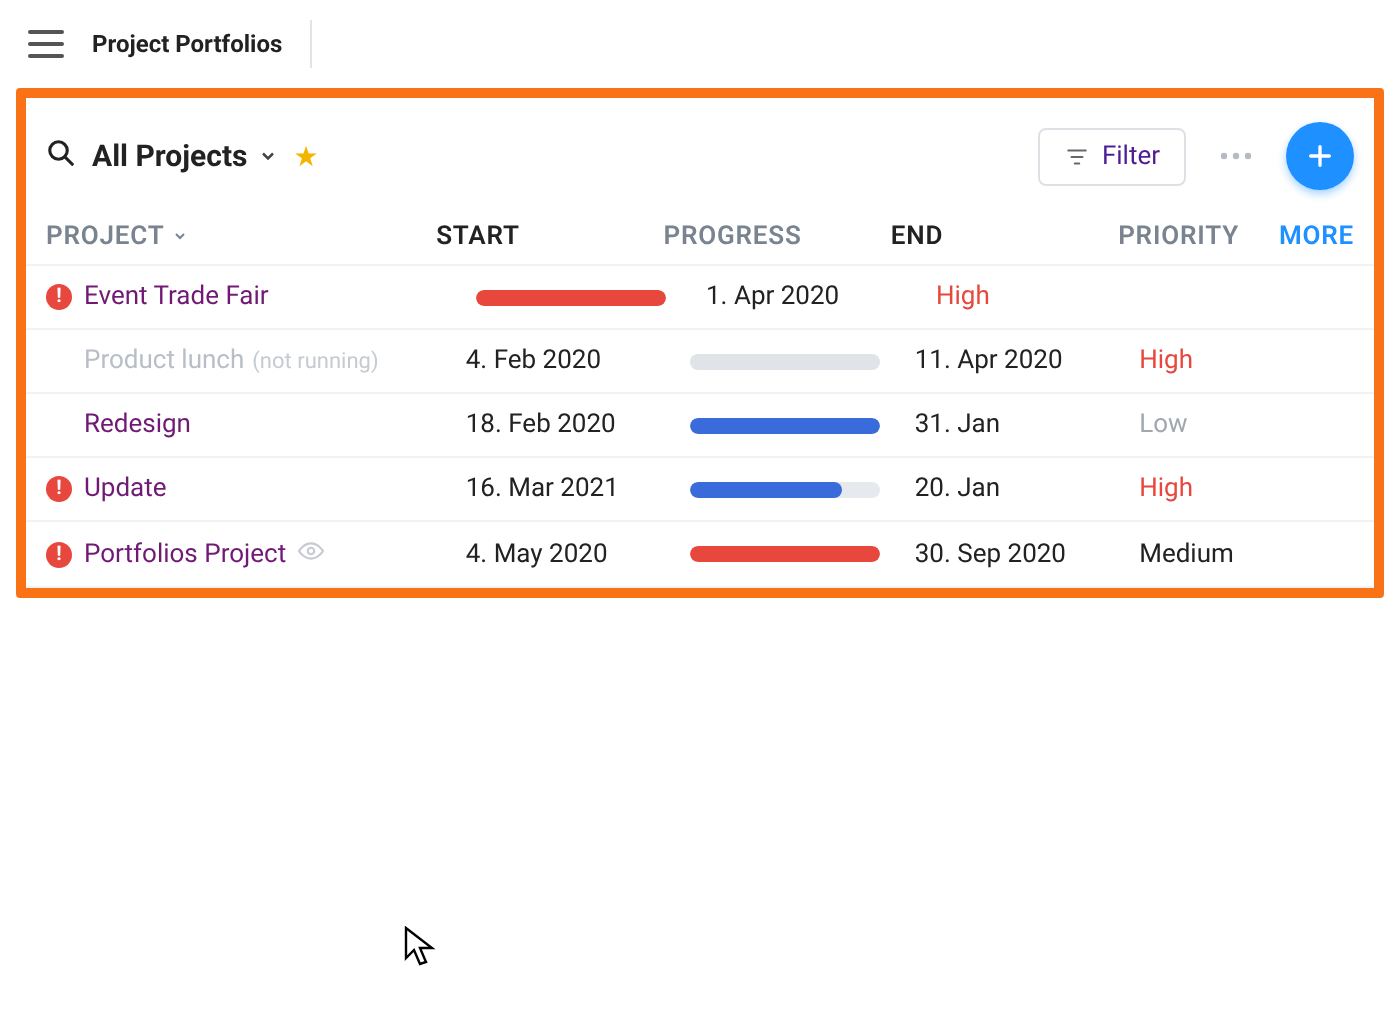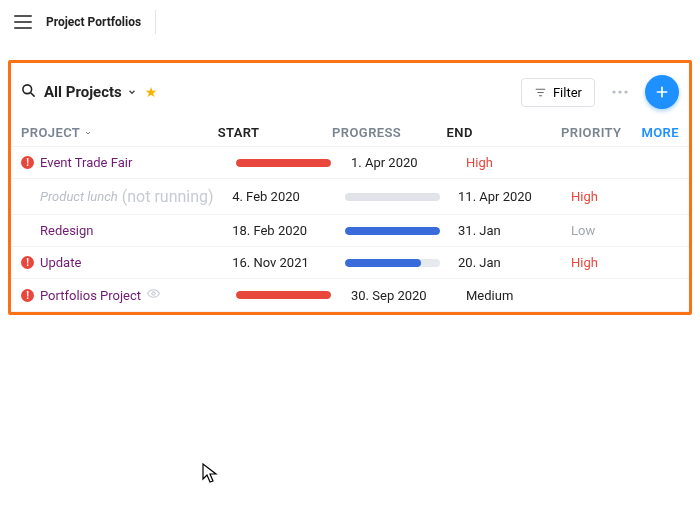--- a/index.html
+++ b/index.html
@@ -26,42 +26,42 @@
   .hamburger span {
     display: block; height: 2px; background: #555; border-radius: 1px;
   }
   .page-title {
     font-weight: 700; font-size: 12px; color: #222;
   }
   .vdiv {
     width: 1px; height: 24px; background: #e4e4e4; margin: 0 14px;
   }
   .panel {
-    margin: 16px 8px 0 8px;
-    border: 3px solid #f97316;
+    margin: 0 8px 0 8px;
+    border: 5px solid #f97316;
     border-radius: 2px;
     background: #fff;
   }
   .panel-header {
     display: flex;
     align-items: center;
     padding: 12px 10px 10px 10px;
   }
   .search-ico { margin-right: 8px; color: #222; }
   .view-title {
     font-weight: 700; font-size: 15px; color: #222;
     display: flex; align-items: center; cursor: pointer;
   }
   .chev { margin: 0 8px 0 5px; color: #444; }
   .star { color: #f5b400; font-size: 14px; }
   .spacer { flex: 1; }
   .filter-btn {
     display: flex; align-items: center;
     border: 1px solid #dde1e6; border-radius: 4px;
-    padding: 6px 12px; color: #000000; font-size: 13px;
+    padding: 6px 12px; color: #4c1d95; font-size: 13px;
     cursor: pointer; background: #fff;
     margin-right: 10px;
   }
   .filter-btn svg { margin-right: 6px; }
   .more-btn {
     width: 30px; height: 30px; display: flex; align-items: center; justify-content: center;
     color: #999; cursor: pointer; margin-right: 10px; border-radius: 4px;
   }
   .add-btn {
     width: 34px; height: 34px; border-radius: 50%;
@@ -95,22 +95,22 @@
   .row:last-child { border-bottom: 1px solid #f0f2f4; }
   .row .col-project { display:flex; align-items:center; }
   .alert-ico {
     width: 13px; height: 13px; border-radius: 50%;
     background: #e7473c; color: #fff; font-size: 10px; font-weight:700;
     display: inline-flex; align-items: center; justify-content: center;
     margin-right: 6px; flex-shrink:0;
   }
   .alert-spacer { width: 13px; height: 13px; margin-right:6px; flex-shrink:0; }
   .proj-name { color: #701a75; }
-  .proj-name.muted { color: #b8bec6; font-style: italic; }
-  .not-running { color: #c6cbd2; font-size: 16px; margin-left: 4px; }
+  .proj-name.muted { color: #b8bec6; }
+  .not-running { color: #c6cbd2; font-size: 11px; margin-left: 4px; }
   .eye-ico { margin-left: 6px; color: #c6cbd2; font-size: 12px; }
   .progress-bar {
     width: 95px; height: 8px; border-radius: 5px; background: #e6eaee;
     position: relative; overflow: hidden;
   }
   .progress-fill {
     position: absolute; left:0; top:0; bottom:0; border-radius: 5px;
   }
   .prio-high { color: #e7473c; }
   .prio-low { color: #a0a7af; }
@@ -238,39 +238,40 @@
         </div>
         <div class="col-end">31. Jan</div>
         <div class="col-priority prio-low">Low</div>
         <div class="col-more"></div>
       </div>
       <div class="row">
         <div class="col-project">
           <span class="alert-ico">!</span>
           <span class="proj-name">Update</span>
         </div>
-        <div class="col-start">16. Nov 2021</div>
+        <div class="col-start">16. Mar 2021</div>
         <div class="col-progress">
           <div class="progress-bar">
             <div class="progress-fill" style="width: 80%; background: rgb(58, 107, 219);"></div>
           </div>
         </div>
         <div class="col-end">20. Jan</div>
         <div class="col-priority prio-high">High</div>
         <div class="col-more"></div>
       </div>
       <div class="row">
         <div class="col-project">
           <span class="alert-ico">!</span>
           <span class="proj-name">Portfolios Project</span>
           <span class="eye-ico"><svg width="13" height="13" viewBox="0 0 24 24" fill="none" stroke="#c6cbd2" stroke-width="2">
               <path d="M1 12s4-7 11-7 11 7 11 7-4 7-11 7S1 12 1 12z"></path>
               <circle cx="12" cy="12" r="3"></circle>
             </svg></span>
         </div>
+        <div class="col-start">4. May 2020</div>
         <div class="col-progress">
           <div class="progress-bar">
             <div class="progress-fill" style="width: 100%; background: rgb(231, 71, 60);"></div>
           </div>
         </div>
         <div class="col-end">30. Sep 2020</div>
         <div class="col-priority prio-medium">Medium</div>
         <div class="col-more"></div>
       </div>
     </div>

